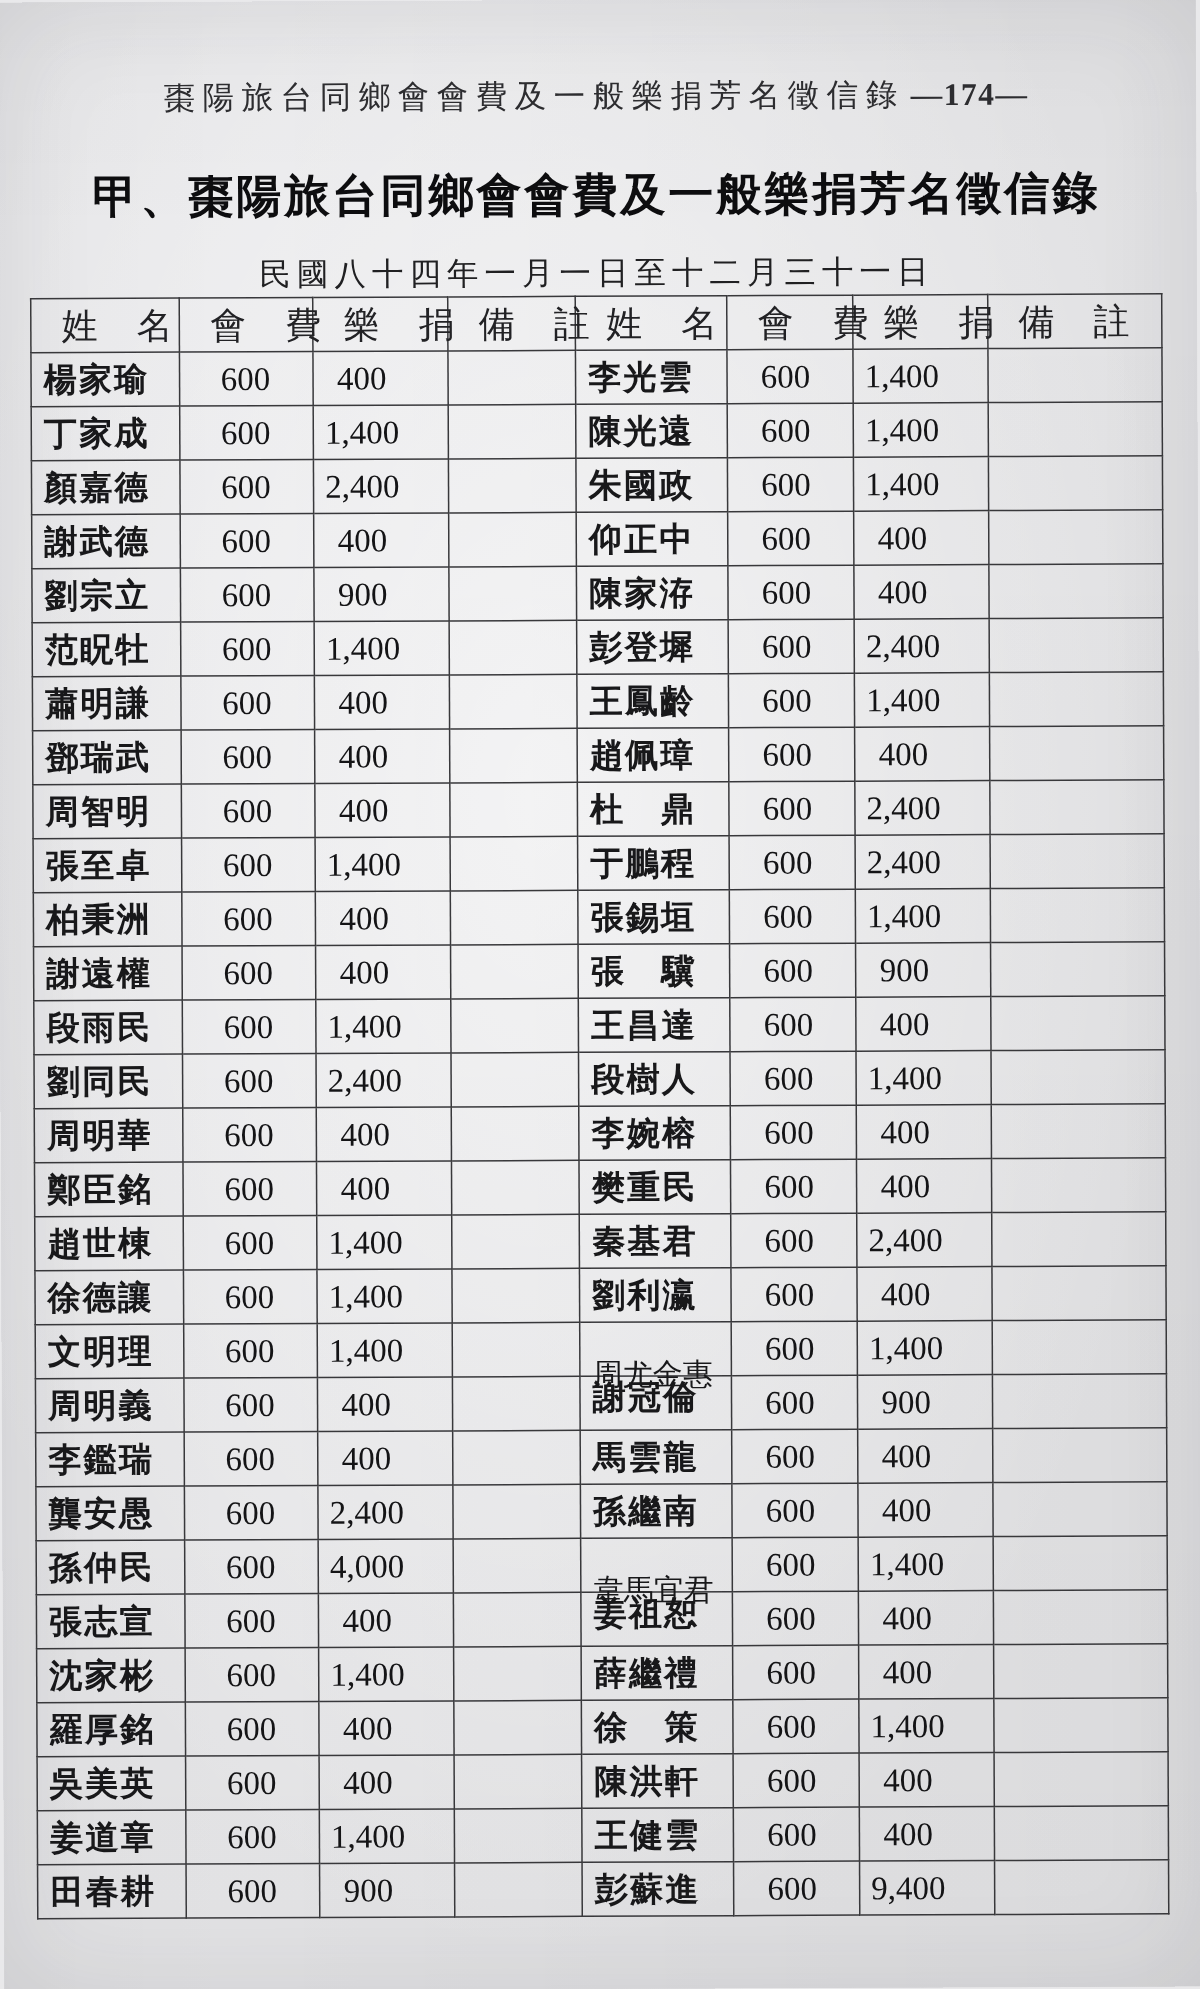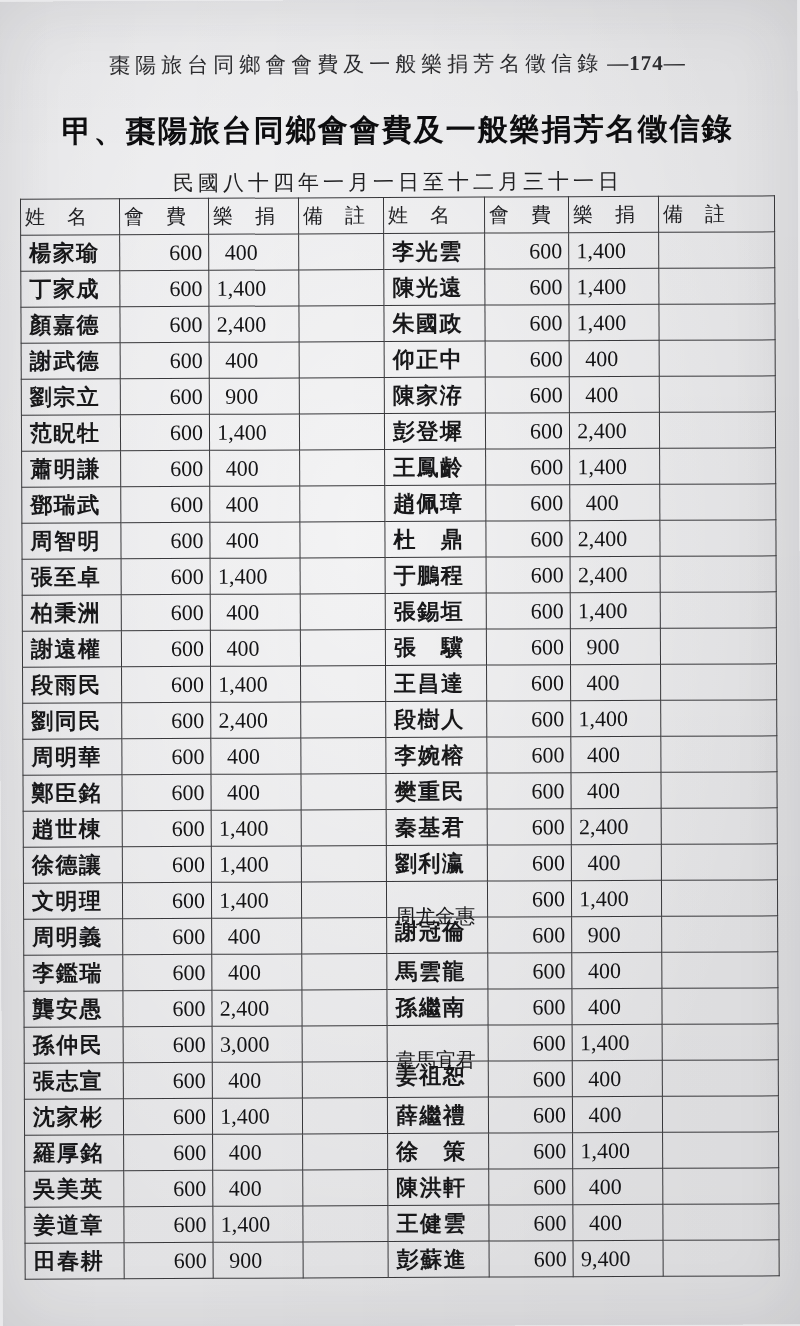--- a/index.html
+++ b/index.html
@@ -40,32 +40,32 @@
     position:absolute;left:22px;top:197px;width:754px;
     border-collapse:collapse;table-layout:fixed;
     background:transparent;
   }
   .ledger th,.ledger td{
     border:1.6px solid #38383b;
     height:35px;padding:0;overflow:visible;
     color:#18181a;
   }
   .ledger th{
-    font-size:20px;font-weight:500;color:#222225;
-    text-align:left;padding-left:4px;letter-spacing:1px;white-space:nowrap;
+    font-size:24px;font-weight:500;color:#222225;
+    text-align:left;padding-left:20px;letter-spacing:1px;white-space:nowrap;
   }
   td.name-cell{
     text-align:left;padding-left:8px;font-size:22px;font-weight:600;
     letter-spacing:1.5px;white-space:nowrap;position:relative;
   }
   td.num-cell{
     font-size:22px;font-weight:500;text-align:right;white-space:nowrap;
     font-family:"Liberation Serif","DejaVu Serif",serif;color:#141416;
   }
-  td.num-cell.fee{padding-right:6px;margin-top:16px;}
+  td.num-cell.fee{padding-right:28px;margin-top:16px;}
   td.num-cell.donation{padding-right:25px;text-align:center;}
   td.note-cell{background:transparent;}
   .name{display:inline-block;}
   .name.long{font-size:20px;letter-spacing:0;font-weight:400;}
   .name.straddle{transform:translateY(17px);position:relative;z-index:3;}
   .name.raised{transform:translateY(-4px);}
 </style>
 </head>
 <body>
 
@@ -319,21 +319,21 @@
           <td class="num-cell donation">2,400</td>
           <td class="note-cell"></td>
           <td class="name-cell"><span class="name">孫繼南</span></td>
           <td class="num-cell fee">600</td>
           <td class="num-cell donation">400</td>
           <td class="note-cell"></td>
         </tr>
         <tr>
           <td class="name-cell"><span class="name">孫仲民</span></td>
           <td class="num-cell fee">600</td>
-          <td class="num-cell donation">3,000</td>
+          <td class="num-cell donation">4,000</td>
           <td class="note-cell"></td>
           <td class="name-cell"><span class="name long straddle">韋馬宜君</span></td>
           <td class="num-cell fee">600</td>
           <td class="num-cell donation">1,400</td>
           <td class="note-cell"></td>
         </tr>
         <tr>
           <td class="name-cell"><span class="name">張志宣</span></td>
           <td class="num-cell fee">600</td>
           <td class="num-cell donation">400</td>

